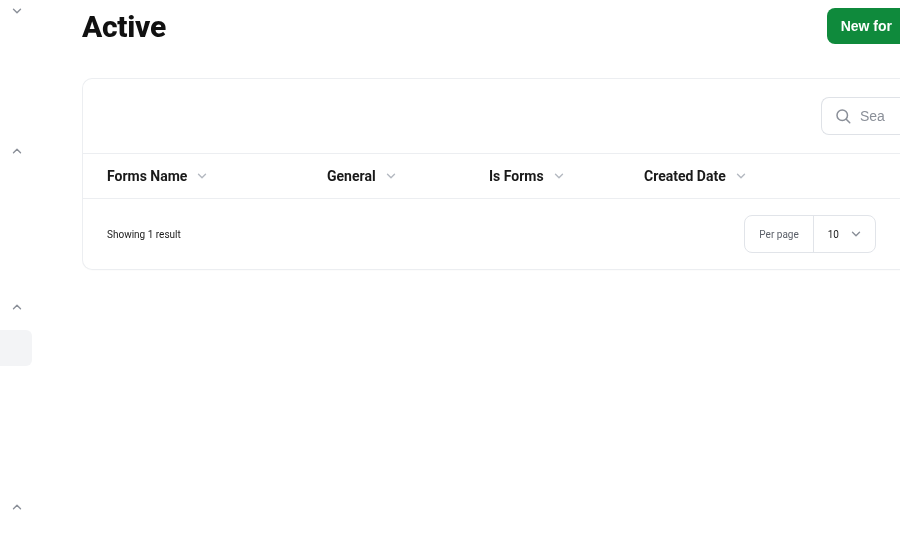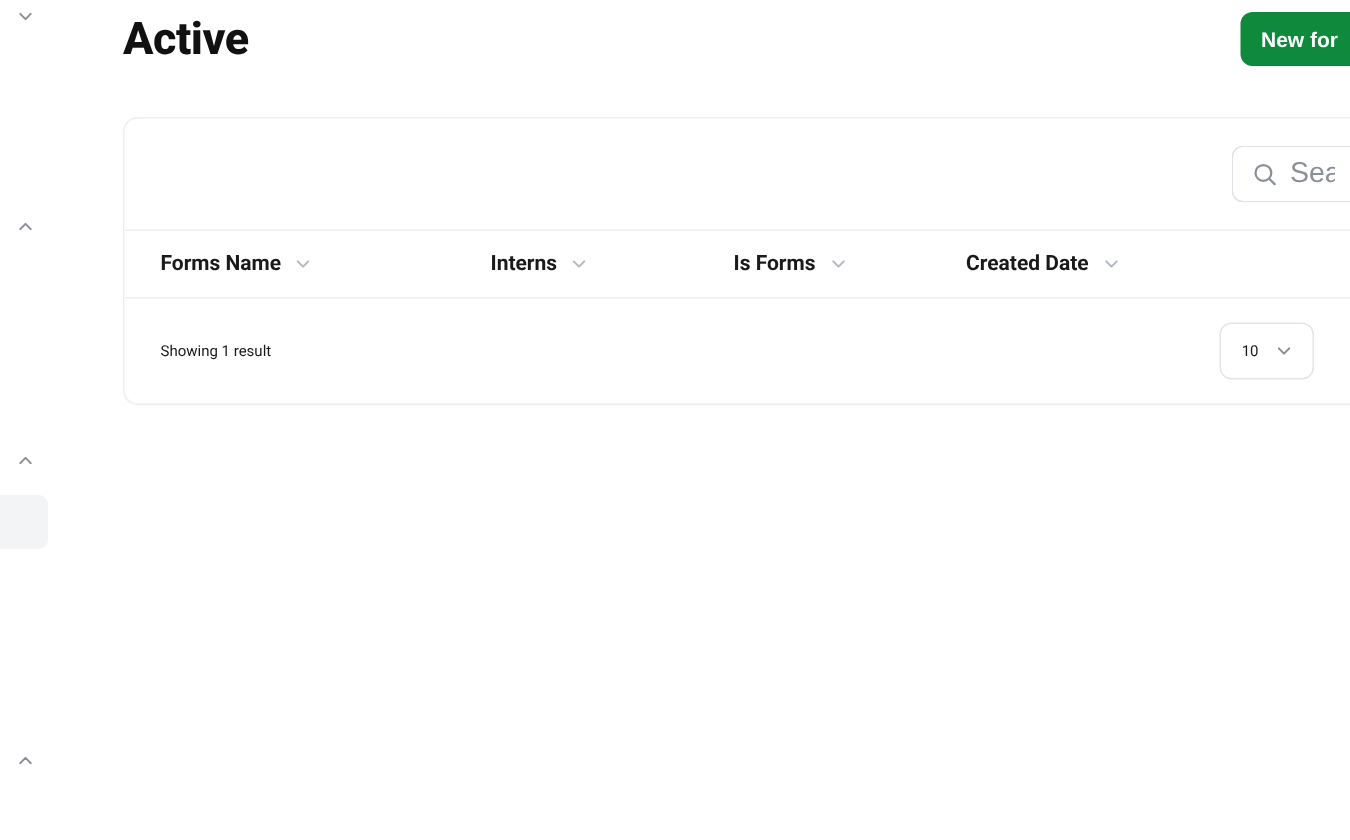--- a/index.html
+++ b/index.html
@@ -91,21 +91,21 @@
       border-radius: 8px 0 0 8px;
       height: 38px;
       padding: 0 10px 0 12px;
       color: #8a8f98;
       gap: 8px;
       min-width: 72px;
     }
     .search-box input {
       border: none;
       outline: none;
-      font-size: 19px;
+      font-size: 14px;
       color: #333;
       width: 30px;
       overflow: hidden;
     }
     .search-box input::placeholder { color: #8a8f98; }
     .thead {
       display: flex;
       border-top: 1px solid #eceef1;
       border-bottom: 1px solid #eceef1;
       padding: 14px 24px;
@@ -228,21 +228,21 @@
     <div class="thead">
       <div class="th col-name">
         <span>Forms Name</span>
         <span class="sort-ic">
           <svg width="14" height="14" viewBox="0 0 24 24" fill="none" stroke="currentColor" stroke-width="2.4" stroke-linecap="round" stroke-linejoin="round">
               <polyline points="6 9 12 15 18 9"></polyline>
             </svg>
         </span>
       </div>
       <div class="th col-cat">
-        <span>Interns</span>
+        <span>General</span>
         <span class="sort-ic">
           <svg width="14" height="14" viewBox="0 0 24 24" fill="none" stroke="currentColor" stroke-width="2.4" stroke-linecap="round" stroke-linejoin="round">
               <polyline points="6 9 12 15 18 9"></polyline>
             </svg>
         </span>
       </div>
       <div class="th col-active">
         <span>Is Forms</span>
         <span class="sort-ic">
           <svg width="14" height="14" viewBox="0 0 24 24" fill="none" stroke="currentColor" stroke-width="2.4" stroke-linecap="round" stroke-linejoin="round">
@@ -258,20 +258,21 @@
             </svg>
         </span>
       </div>
       <div class="th col-act"></div>
     </div>
 
 
     <div class="footer-row">
       <div>Showing 1 result</div>
       <div class="perpage-wrap">
+        <div class="perpage-label">Per page</div>
         <div class="perpage-select">
           <span>10</span>
           <span class="chev">
             <svg width="14" height="14" viewBox="0 0 24 24" fill="none" stroke="currentColor" stroke-width="2.4" stroke-linecap="round" stroke-linejoin="round">
                 <polyline points="6 9 12 15 18 9"></polyline>
               </svg>
           </span>
         </div>
       </div>
     </div>

